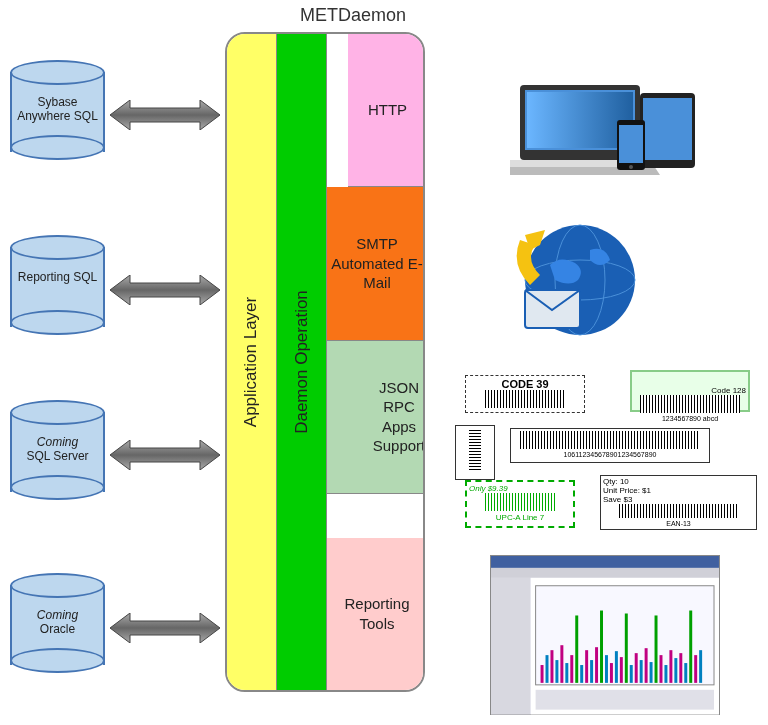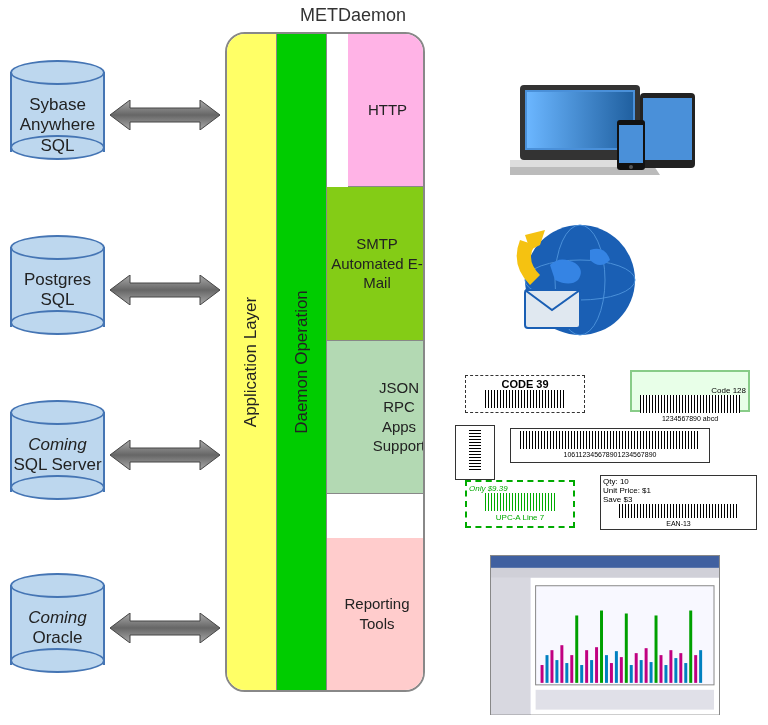--- a/index.html
+++ b/index.html
@@ -6,37 +6,37 @@
 body { font-family: Arial, sans-serif; background: #fff; width: 768px; height: 725px; position: relative; }
 
 .title { position: absolute; top: 5px; left: 300px; font-size: 18px; color: #333; }
 
 
 .db { position: absolute; left: 10px; width: 95px; height: 100px; }
 .db-cyl { width: 95px; height: 100px; position: relative; }
 .db-top { width: 95px; height: 25px; background: #bdd7ee; border: 2px solid #4575b4; border-radius: 50%; position: absolute; top: 0; z-index: 2; }
 .db-body { width: 95px; height: 80px; background: #bdd7ee; border-left: 2px solid #4575b4; border-right: 2px solid #4575b4; position: absolute; top: 12px; }
 .db-bot { width: 95px; height: 25px; background: #bdd7ee; border: 2px solid #4575b4; border-radius: 50%; position: absolute; bottom: 0; }
-.db-label { position: absolute; top: 35px; width: 95px; text-align: center; font-size: 17px; color: #222; z-index: 3; line-height: 1.2; }
+.db-label { position: absolute; top: 35px; width: 95px; text-align: center; font-size: 12px; color: #222; z-index: 3; line-height: 1.2; }
 .db-label em { font-style: italic; }
 
 
 .arrow { position: absolute; left: 110px; width: 110px; height: 30px; }
 .arrow svg { width: 100%; height: 100%; }
 
 
 .mainbox { position: absolute; left: 225px; top: 32px; width: 200px; height: 660px; border: 2px solid #888; border-radius: 20px; overflow: hidden; display: flex; }
 .app-layer { width: 50px; background: #ffff66; border-right: 1px solid #888; display: flex; align-items: center; justify-content: center; }
 .daemon-op { width: 50px; background: #00cc00; border-right: 1px solid #888; display: flex; align-items: center; justify-content: center; }
 .vlabel { transform: rotate(-90deg); white-space: nowrap; font-size: 17px; color: #222; }
 .modules { width: 100px; display: flex; flex-direction: column; }
 .module { flex: 1; border-bottom: 1px solid #888; display: flex; align-items: center; justify-content: center; text-align: center; font-size: 15px; color: #222; padding: 4px; line-height: 1.3; }
 .module:last-child { border-bottom: none; }
 .m-http { background: #ffb3e6; margin-left: 21px; }
-.m-smtp { background: #84cc16; }
+.m-smtp { background: #f97316; }
 .m-json { background: #b3d9b3; padding-left: 48px; }
 .m-report { background: #ffcccc; margin-top: 44px; }
 
 
 .rimg { position: absolute; }
 
 
 .devices { left: 510px; top: 75px; width: 200px; height: 110px; }
 
 
@@ -63,21 +63,21 @@
       <div class="db-bot"></div>
     </div>
   <div class="db-label">Sybase Anywhere SQL</div>
 </div>
 <div class="db" style="top:235px">
   <div class="db-cyl">
       <div class="db-top"></div>
       <div class="db-body"></div>
       <div class="db-bot"></div>
     </div>
-  <div class="db-label">Postgres SQL</div>
+  <div class="db-label">Reporting SQL</div>
 </div>
 <div class="db" style="top:400px">
   <div class="db-cyl">
       <div class="db-top"></div>
       <div class="db-body"></div>
       <div class="db-bot"></div>
     </div>
   <div class="db-label"><em>Coming</em><br><span>SQL Server</span></div>
 </div>
 <div class="db" style="top:573px">

